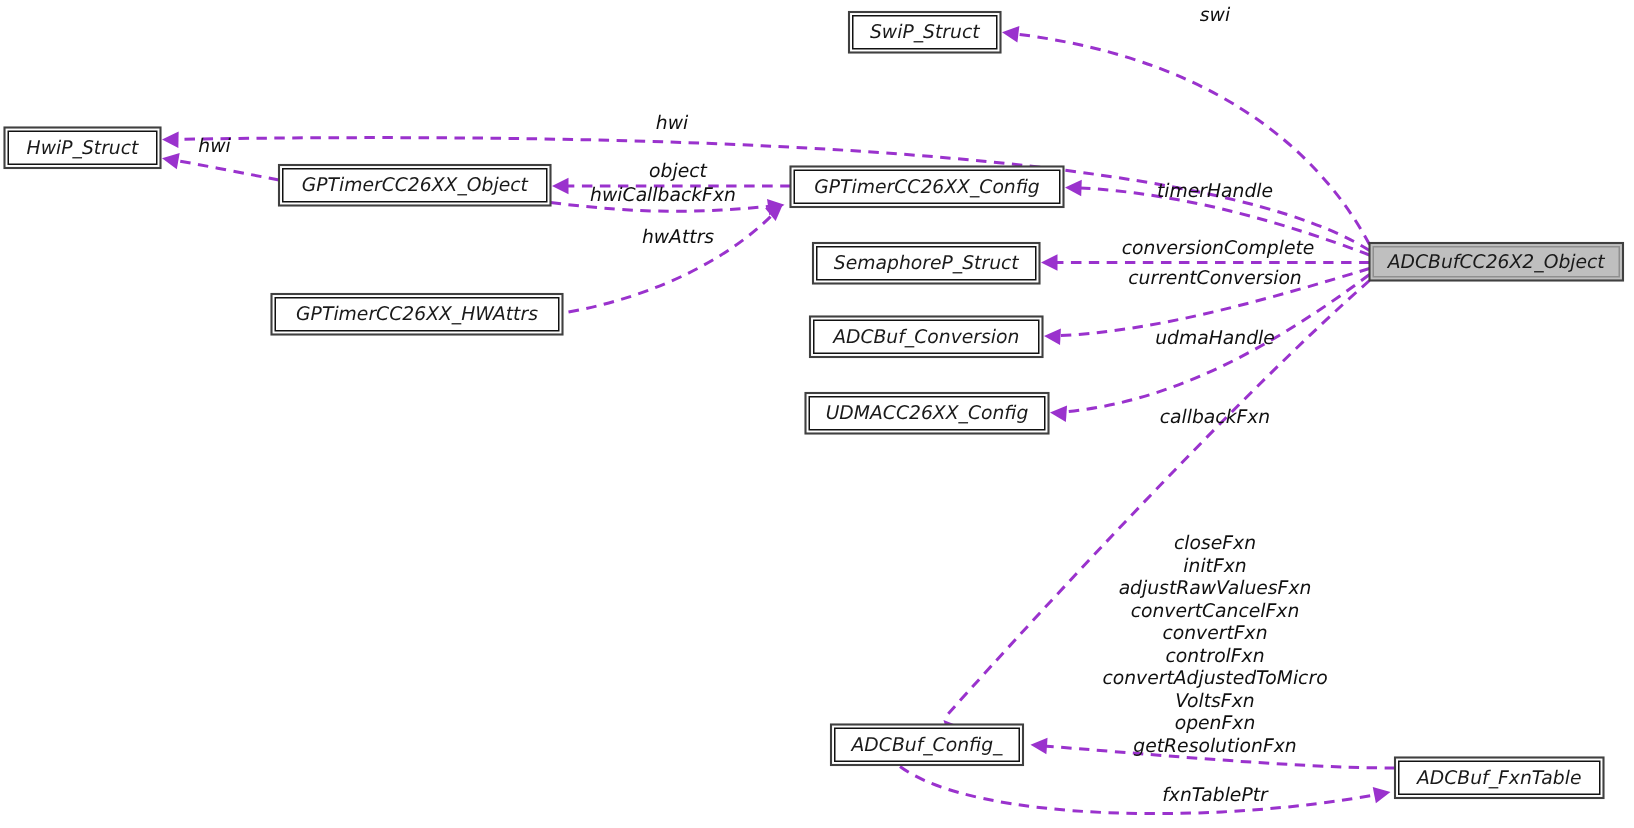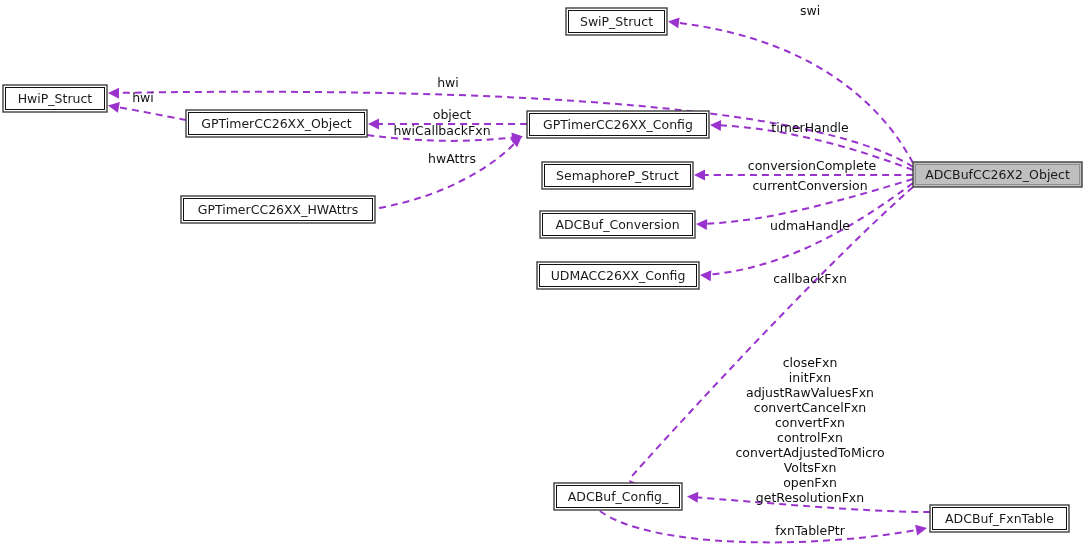--- a/index.html
+++ b/index.html
@@ -11,20 +11,21 @@
     width: 1089px;
     height: 552px;
     font-family: "DejaVu Sans", "Liberation Sans", sans-serif;
     overflow: hidden;
   }
   #diagram-root {
     position: relative;
     width: 1089px;
     height: 552px;
     background: #ffffff;
+    font-style: italic;
   }
   svg#graph {
     position: absolute;
     top: 0; left: 0;
     width: 1089px;
     height: 552px;
   }
   .node-box {
     fill: #ffffff;
     stroke: #404040;

